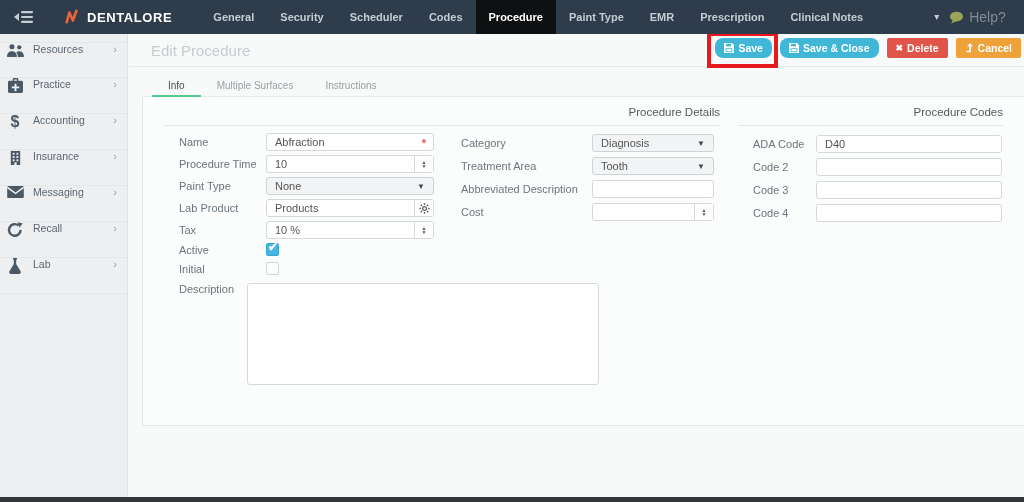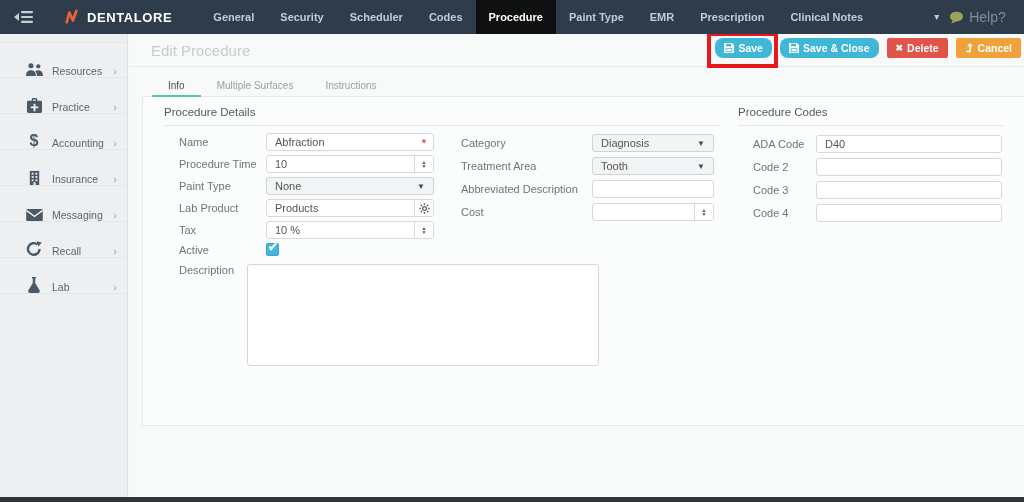--- a/index.html
+++ b/index.html
@@ -20,21 +20,21 @@
   .nav-item.active { background:#0f1011; color:#fff; }
   .nav-caret { color:#c5ccd3; font-size:10px; line-height:34px; padding:0 10px; margin-left:48px; cursor:pointer; }
   .nav-right { margin-left:auto; display:flex; align-items:center; gap:26px; padding-right:14px; }
   .nav-help { display:flex; align-items:center; gap:5px; cursor:pointer; }
   .nav-help span { color:#828c96; font-size:14px; }
   .nav-practice { display:flex; align-items:center; gap:6px; cursor:pointer; }
 
   
   .sidebar { position:absolute; top:34px; left:0; width:128px; bottom:5px;
              background:#edeff1; border-right:1px solid #dfe3e5; padding-top:8px; }
-  .side-item { height:36px; display:flex; align-items:flex-end; padding:0 10px 0 23px;
+  .side-item { height:36px; display:flex; align-items:flex-start; padding:0 10px 0 4px;
                border-bottom:1px solid #e3e7e9; cursor:pointer; }
   .side-item:first-child { border-top:1px solid #e3e7e9; }
   .side-ico { width:22px; display:flex; justify-content:center; align-items:center; color:#4b5966; }
   .side-lbl { margin-left:7px; font-size:10.5px; color:#5c6670; }
   .side-chev { margin-left:auto; color:#98a1a8; font-size:11px; }
   .dollar-glyph { font-size:16px; font-weight:bold; color:#4b5966; line-height:1; }
 
   
   .main { position:absolute; left:129px; top:34px; right:0; bottom:5px; background:#f8f9f9; }
   .page-title { position:absolute; left:22px; top:8px; font-size:15px; color:#c6ccd2; }
@@ -54,21 +54,21 @@
 
   
   .tabs { position:absolute; left:23px; top:42px; display:flex; height:21px; z-index:2; }
   .tab { font-size:10px; color:#9aa0a5; padding:0 16px; line-height:19px; cursor:pointer; }
   .tab.active { color:#4a4e52; border-bottom:2px solid #55ca8f; }
 
   
   .panel { position:absolute; left:13px; top:62px; width:885px; height:330px;
            background:#fbfcfc; border:1px solid #e6e9eb; border-right:none; }
   .sec-head { position:absolute; top:9px; font-size:11.5px; color:#55595d;
-              padding-bottom:7px; border-bottom:1px solid #e5e5e5; }
+              padding-bottom:7px; border-bottom:1px solid #e5e5e5;text-align:right; }
   .sec-details { left:21px; width:556px; }
   .sec-codes { left:595px; width:265px; }
 
   .col { position:absolute; }
   .col-left { left:36px; top:36px; width:420px; }
   .col-right { left:318px; top:37px; width:300px; }
   .col-codes { left:610px; top:37px; width:255px; }
 
   .frow { display:flex; align-items:center; height:18px; margin-bottom:4px; }
   .frow2 { display:flex; align-items:center; height:18px; margin-bottom:5px; }
@@ -352,20 +352,24 @@
             <span class="tri">▼</span>
           </span>
         </span>
       </div>
       <div class="crow">
         <span class="lbl">Active</span>
         <span class="checkbox checked">
           <span class="chk">✔</span>
         </span>
       </div>
+      <div class="crow">
+        <span class="lbl">Initial</span>
+        <span class="checkbox"></span>
+      </div>
       <div class="drow">
         <span class="lbl">Description</span>
         <textarea class="desc" style=""></textarea>
       </div>
     </div>
 
     <div class="col col-right">
       <div class="frow2">
         <span class="lbl">Category</span>
         <span class="select w122">

